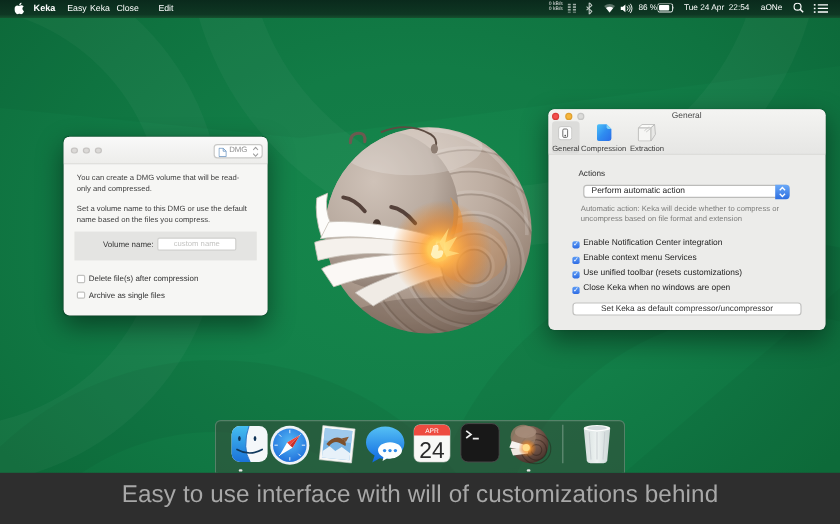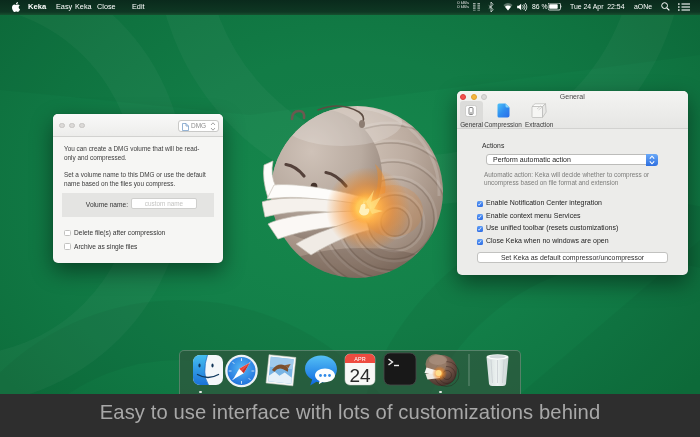--- a/index.html
+++ b/index.html
@@ -403,15 +403,15 @@
   <g>
     <path d="M307.5 9 L310 36 Q310.5 38 313 38 L324 38 Q326.5 38 327 36 L329.5 9 Z" fill="url(#trashg)"></path>
     <ellipse cx="318.5" cy="8.8" rx="11" ry="2.6" fill="#ffffff" opacity="0.95"></ellipse>
     <ellipse cx="318.5" cy="8.8" rx="8.2" ry="1.7" fill="#d4dadd"></ellipse>
     <path d="M312 12 L313.5 35 M318.5 12 L318.5 35 M325 12 L323.5 35" stroke="#c6ccd0" stroke-width="0.9" opacity="0.8"></path>
   </g>
 </svg>
 <div class="dot" style="left:199px"></div>
 <div class="dot" style="left:439px"></div>
 <div id="caption" class="abs">
-      <div>Easy to use interface with lots of customizations behind</div>
+      <div>Easy to use interface with will of customizations behind</div>
     </div>
 
 </div>
 </body></html>

